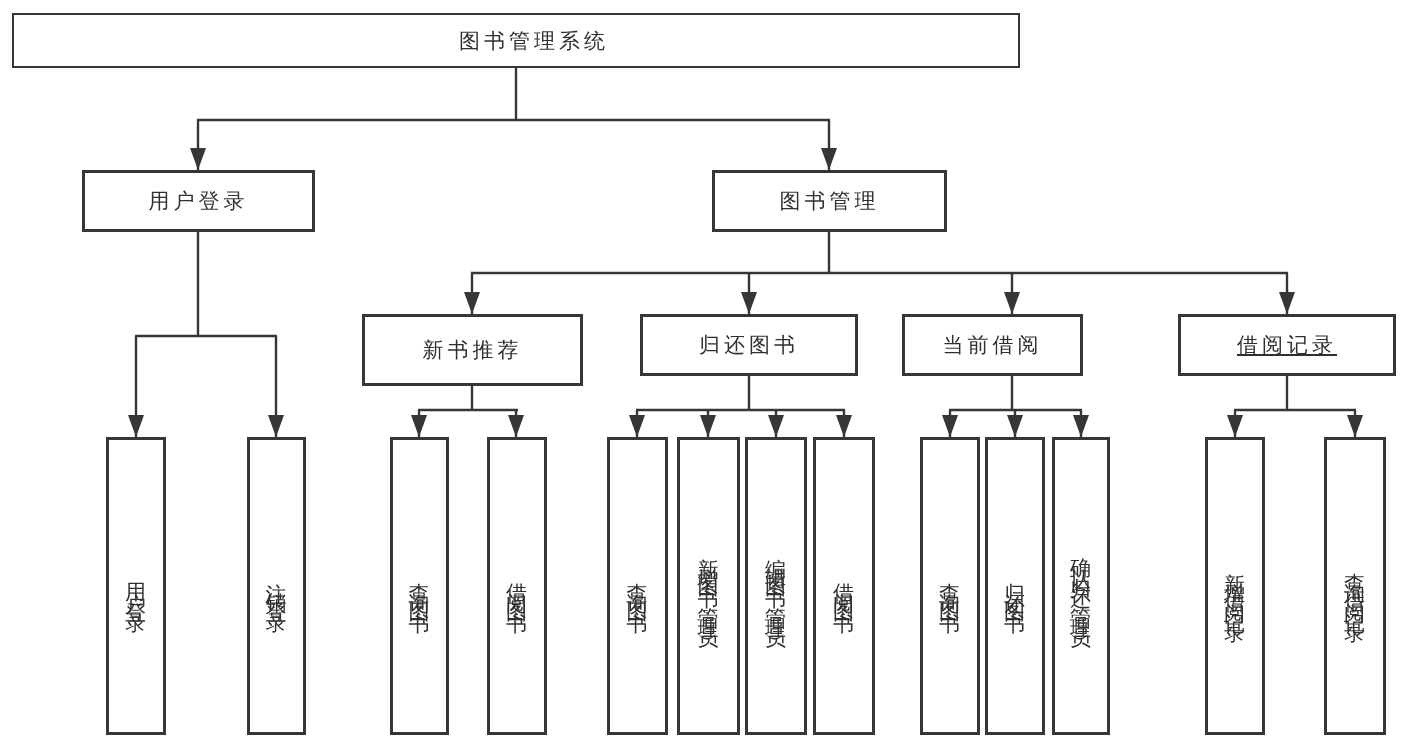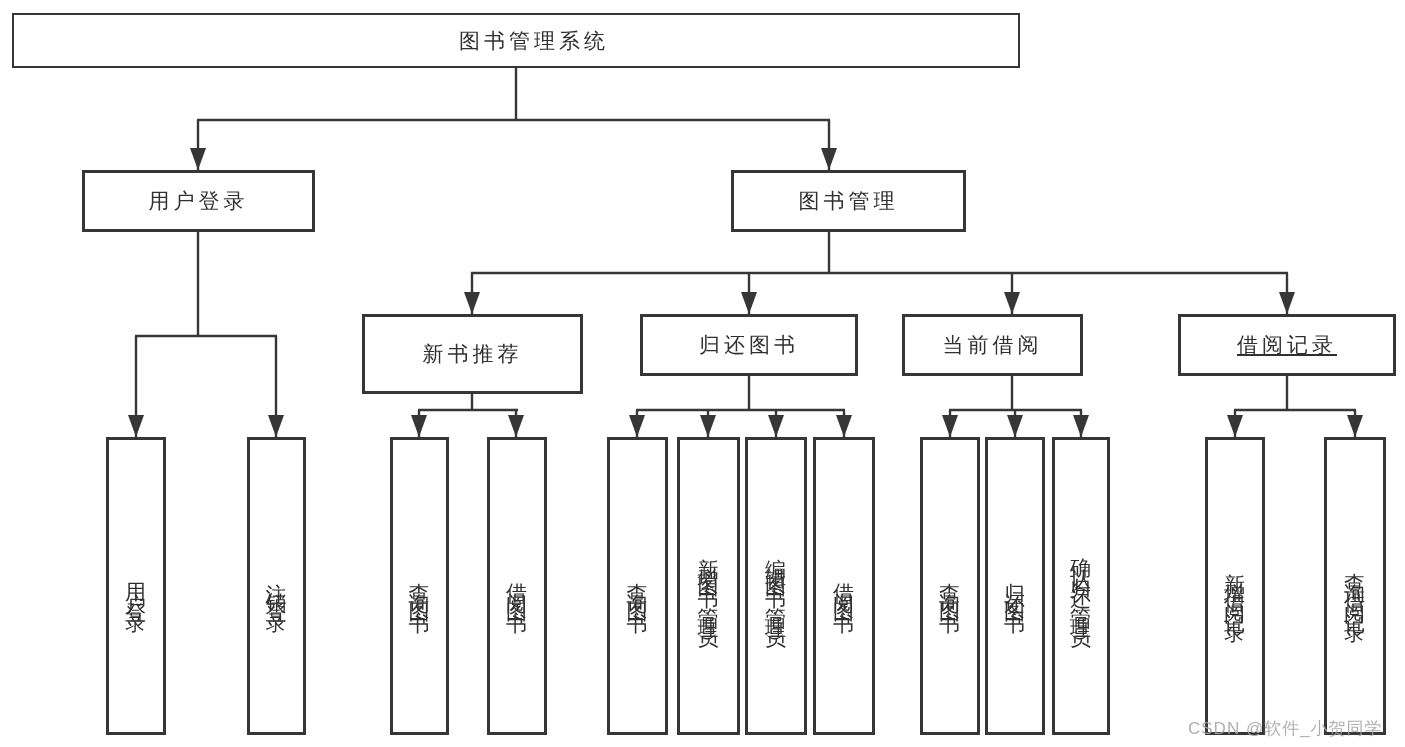--- a/index.html
+++ b/index.html
@@ -81,25 +81,25 @@
     </g>
   </svg>
 
   <div class="node root" style="left:12px;top:13px;width:1008px;height:55px;padding-left:36px;">
     <span>图书管理系统</span>
   </div>
 
   <div class="node" style="left:82px;top:170px;width:233px;height:62px;">
     <span>用户登录</span>
   </div>
-  <div class="node" style="left:731px;top:170px;width:235px;height:62px;">
+  <div class="node" style="left:712px;top:170px;width:235px;height:62px;">
     <span>图书管理</span>
   </div>
 
-  <div class="node" style="left:362px;top:314px;width:221px;height:80px;">
+  <div class="node" style="left:362px;top:314px;width:221px;height:72px;">
     <span>新书推荐</span>
   </div>
   <div class="node" style="left:640px;top:314px;width:218px;height:62px;">
     <span>归还图书</span>
   </div>
   <div class="node" style="left:902px;top:314px;width:181px;height:62px;">
     <span>当前借阅</span>
   </div>
   <div class="node" style="left:1178px;top:314px;width:218px;height:62px;text-decoration:underline;">
     <span>借阅记录</span>
@@ -142,15 +142,14 @@
     <span>确认归还（管理员）</span>
   </div>
 
   <div class="node leaf" style="left:1205px;top:437px;width:60px;height:298px;">
     <span>新增借阅记录</span>
   </div>
   <div class="node leaf" style="left:1324px;top:437px;width:62px;height:298px;">
     <span>查询借阅记录</span>
   </div>
 
-  <div class="watermark">CSDN @软件_小贺同学</div>
 
 </div>
 
 </body></html>

